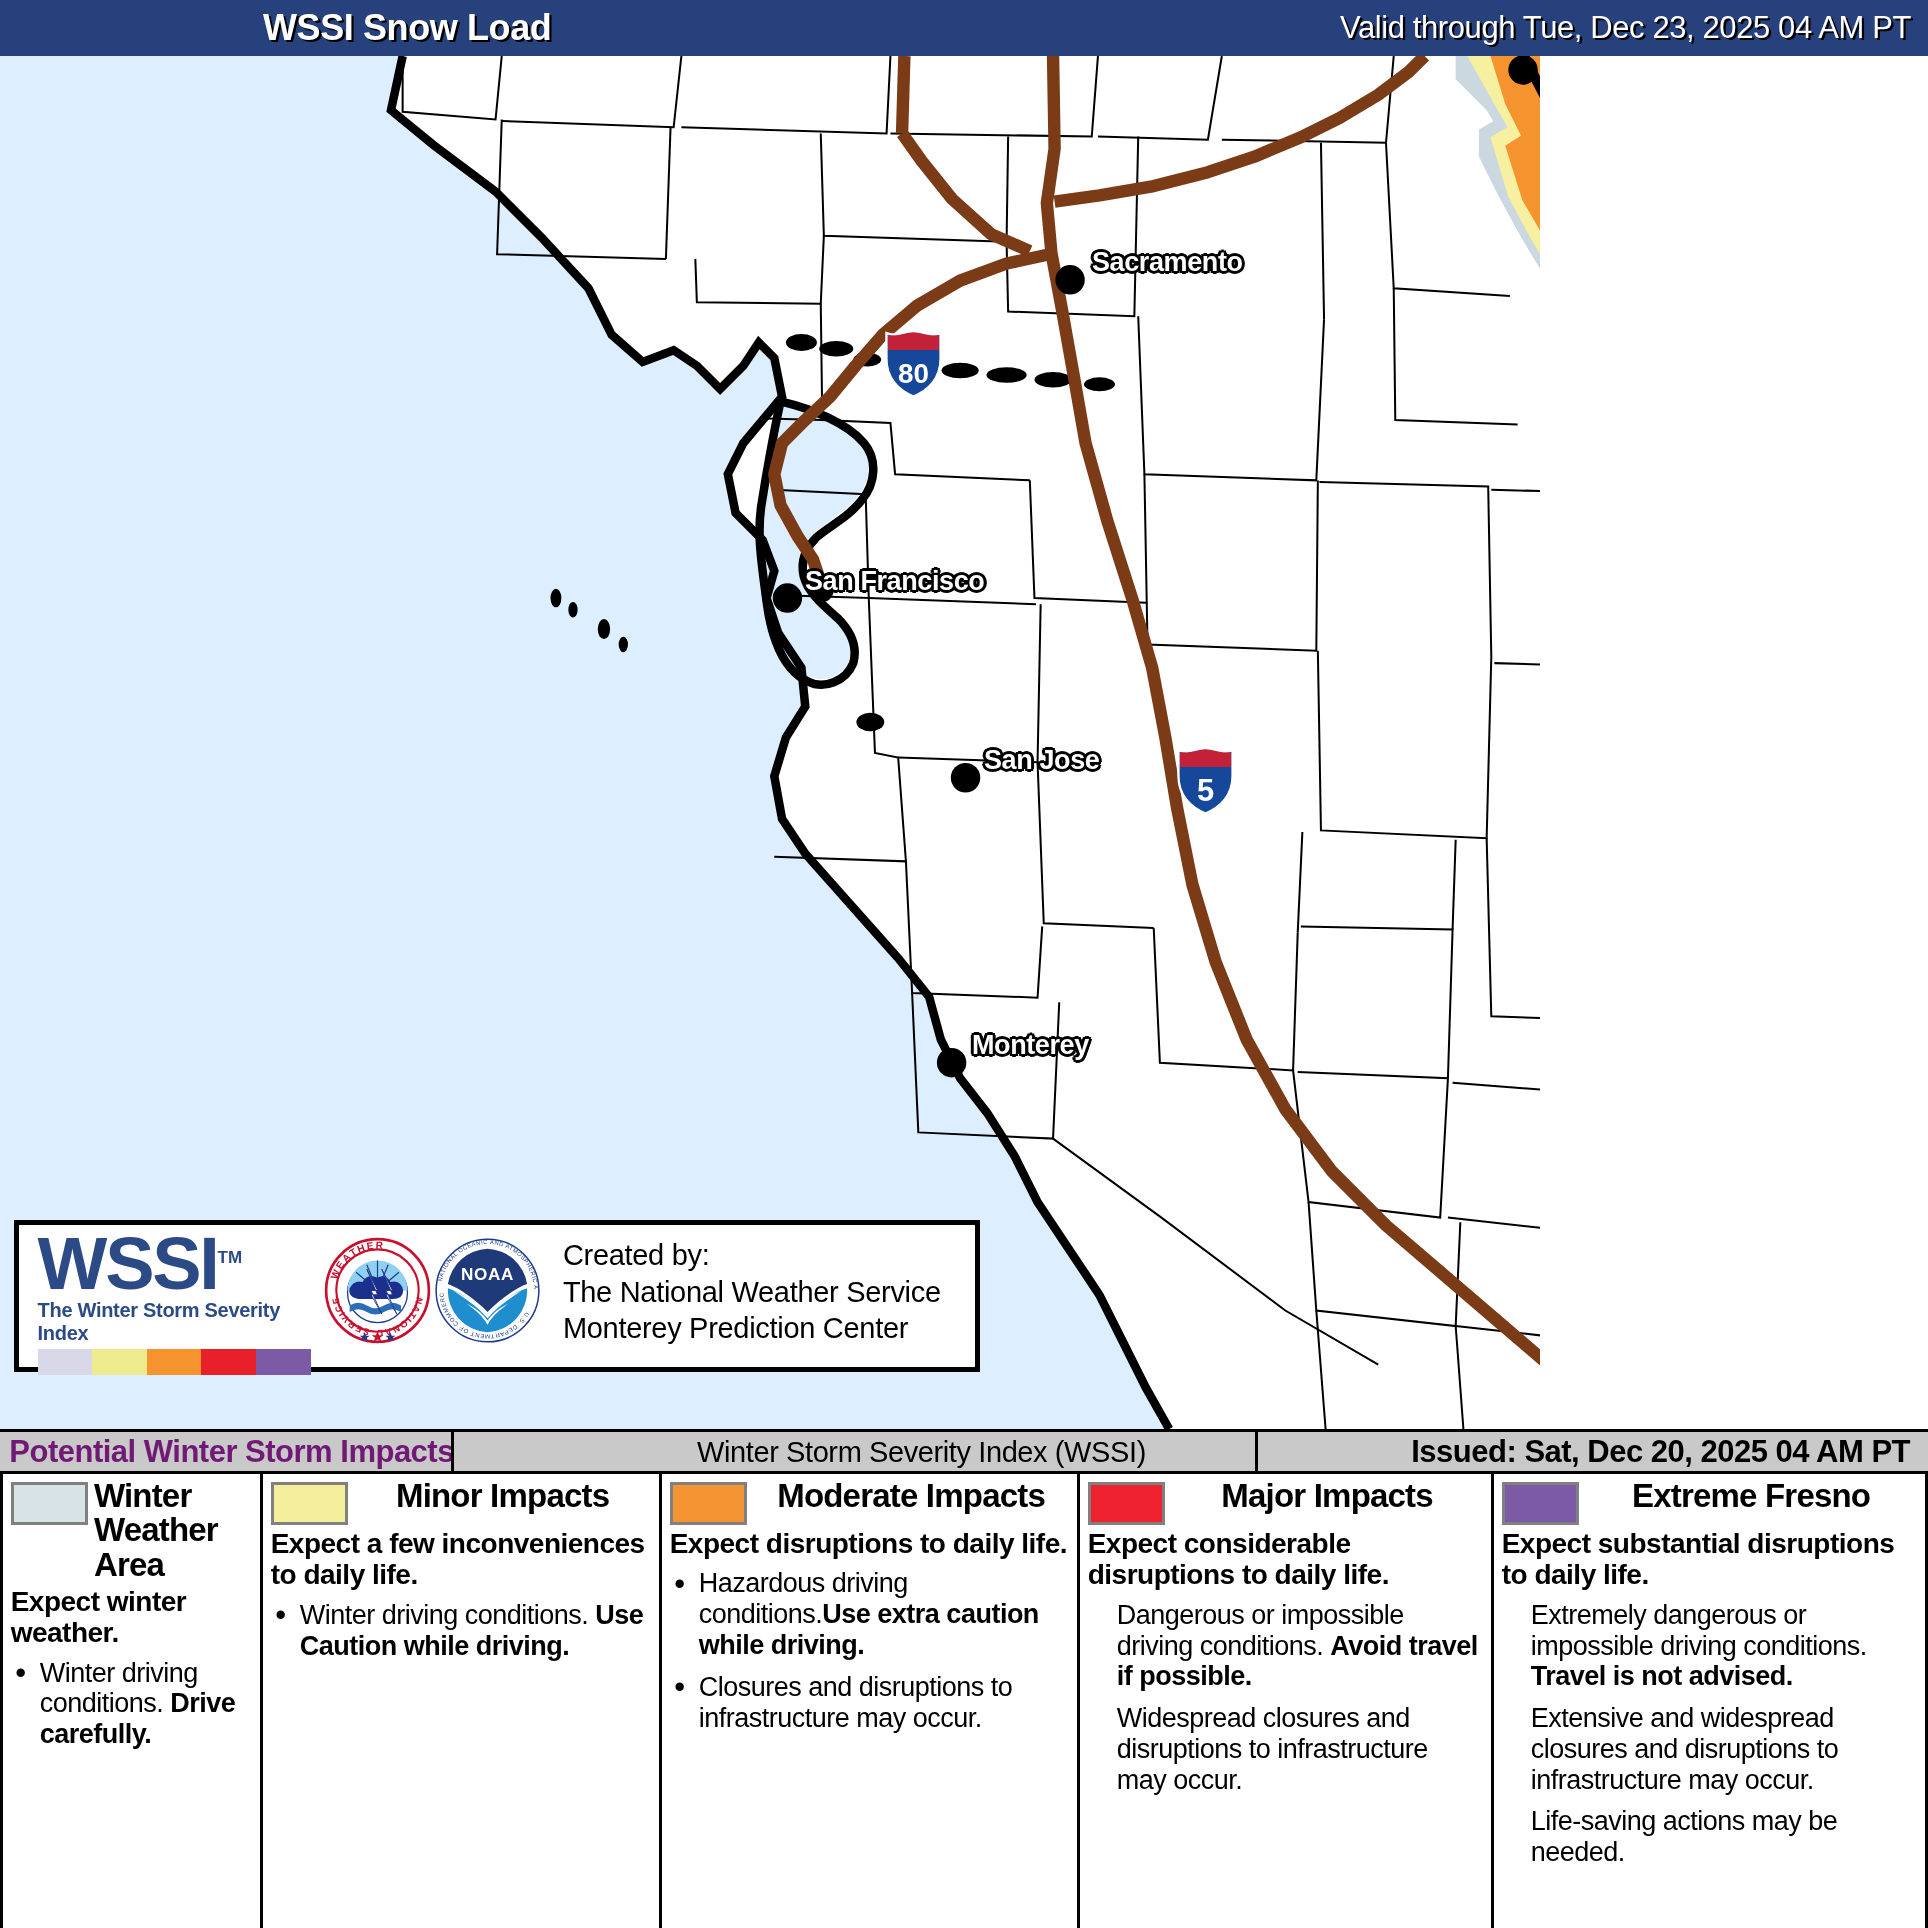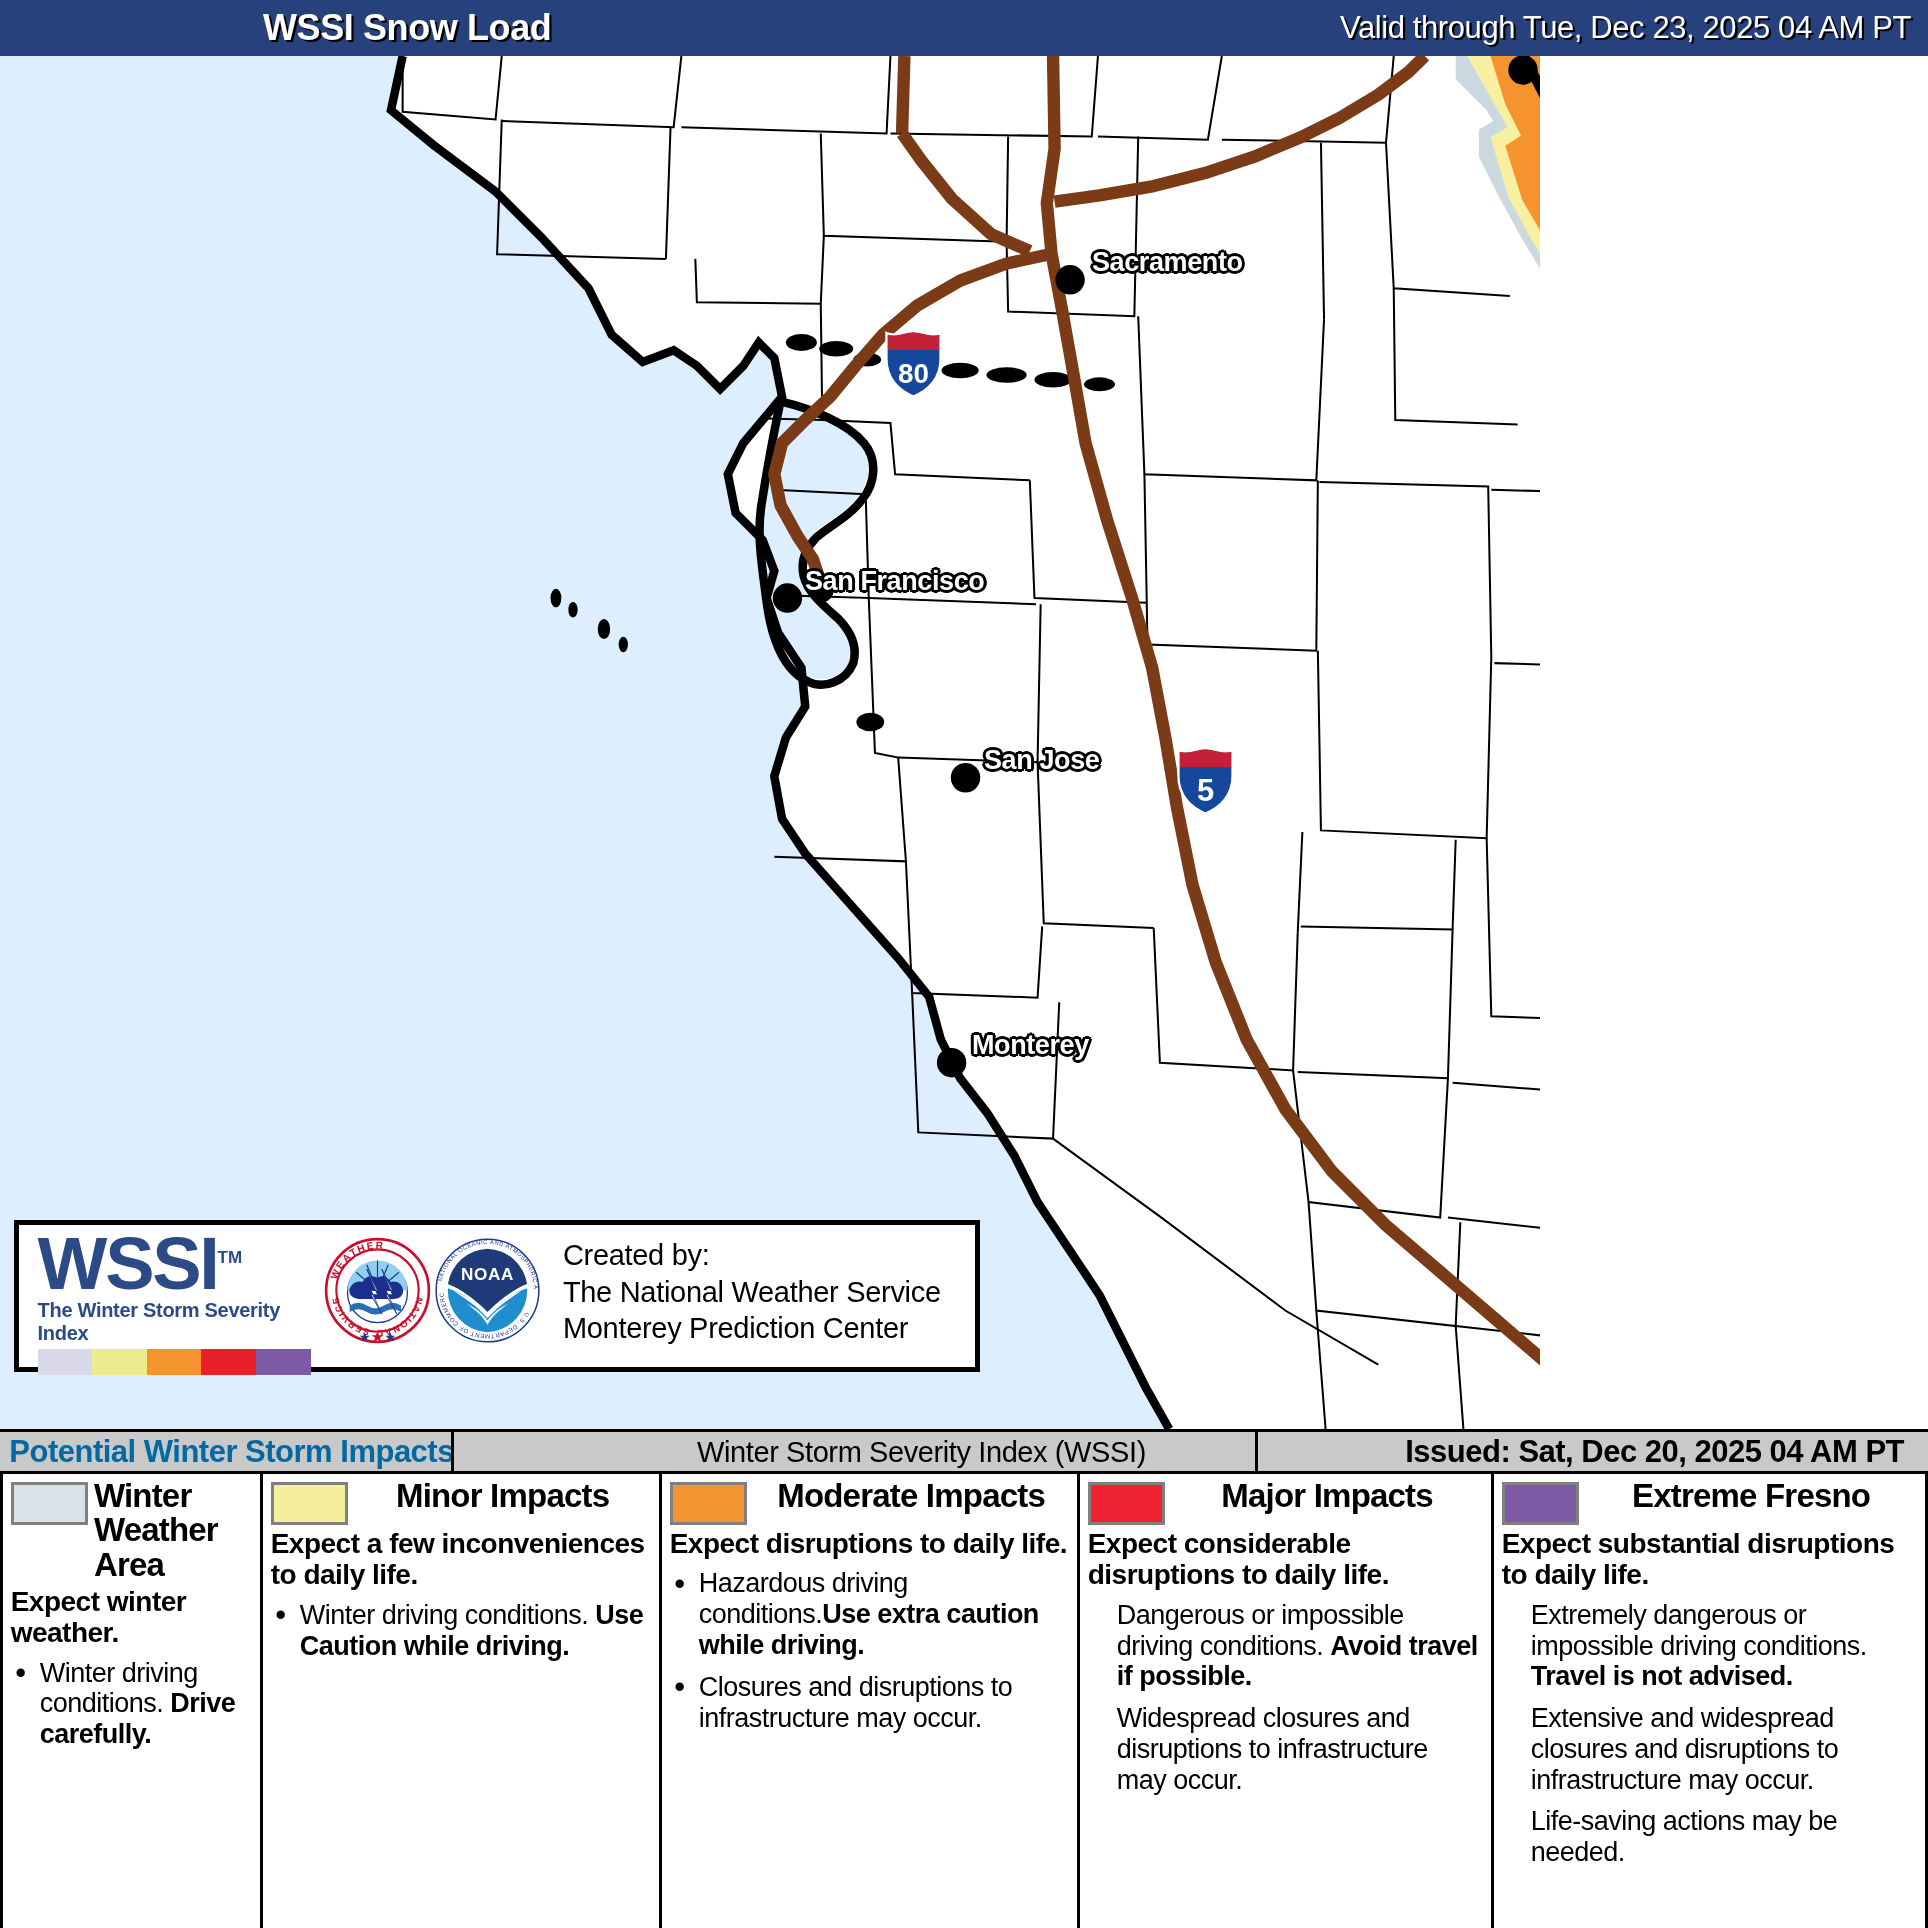--- a/index.html
+++ b/index.html
@@ -86,28 +86,28 @@
 
   
   .graybar {
     position:absolute; left:0; top:1429px; width:1928px; height:45px;
     background:#c9c9c9;
     border-top:3.1px solid #000; border-bottom:3.9px solid #000;
   }
   .graybar-inner { position:relative; width:100%; height:100%; }
   .gb-left {
     position:absolute; left:9.3px; top:50%; transform:translateY(-50%);
-    font-size:31px; font-weight:bold; color:#0369a1; letter-spacing:-0.5px;
+    font-size:31px; font-weight:bold; color:#701a75; letter-spacing:-0.5px;
   }
   .gb-center {
     position:absolute; left:697px; top:50%; transform:translateY(-50%);
     font-size:29px; color:#000; letter-spacing:-0.4px;
   }
   .gb-right {
-    position:absolute; right:24px; top:50%; transform:translateY(-50%);
+    position:absolute; right:18px; top:50%; transform:translateY(-50%);
     font-size:31px; font-weight:bold; color:#000; letter-spacing:-0.5px;
   }
   .gb-div { position:absolute; top:0; width:3.1px; height:100%; background:#000; }
 
   
   .legend {
     position:absolute; left:0; top:1474px; width:1928px; height:455px;
     display:flex; background:#ffffff;
   }
   .lcol {

